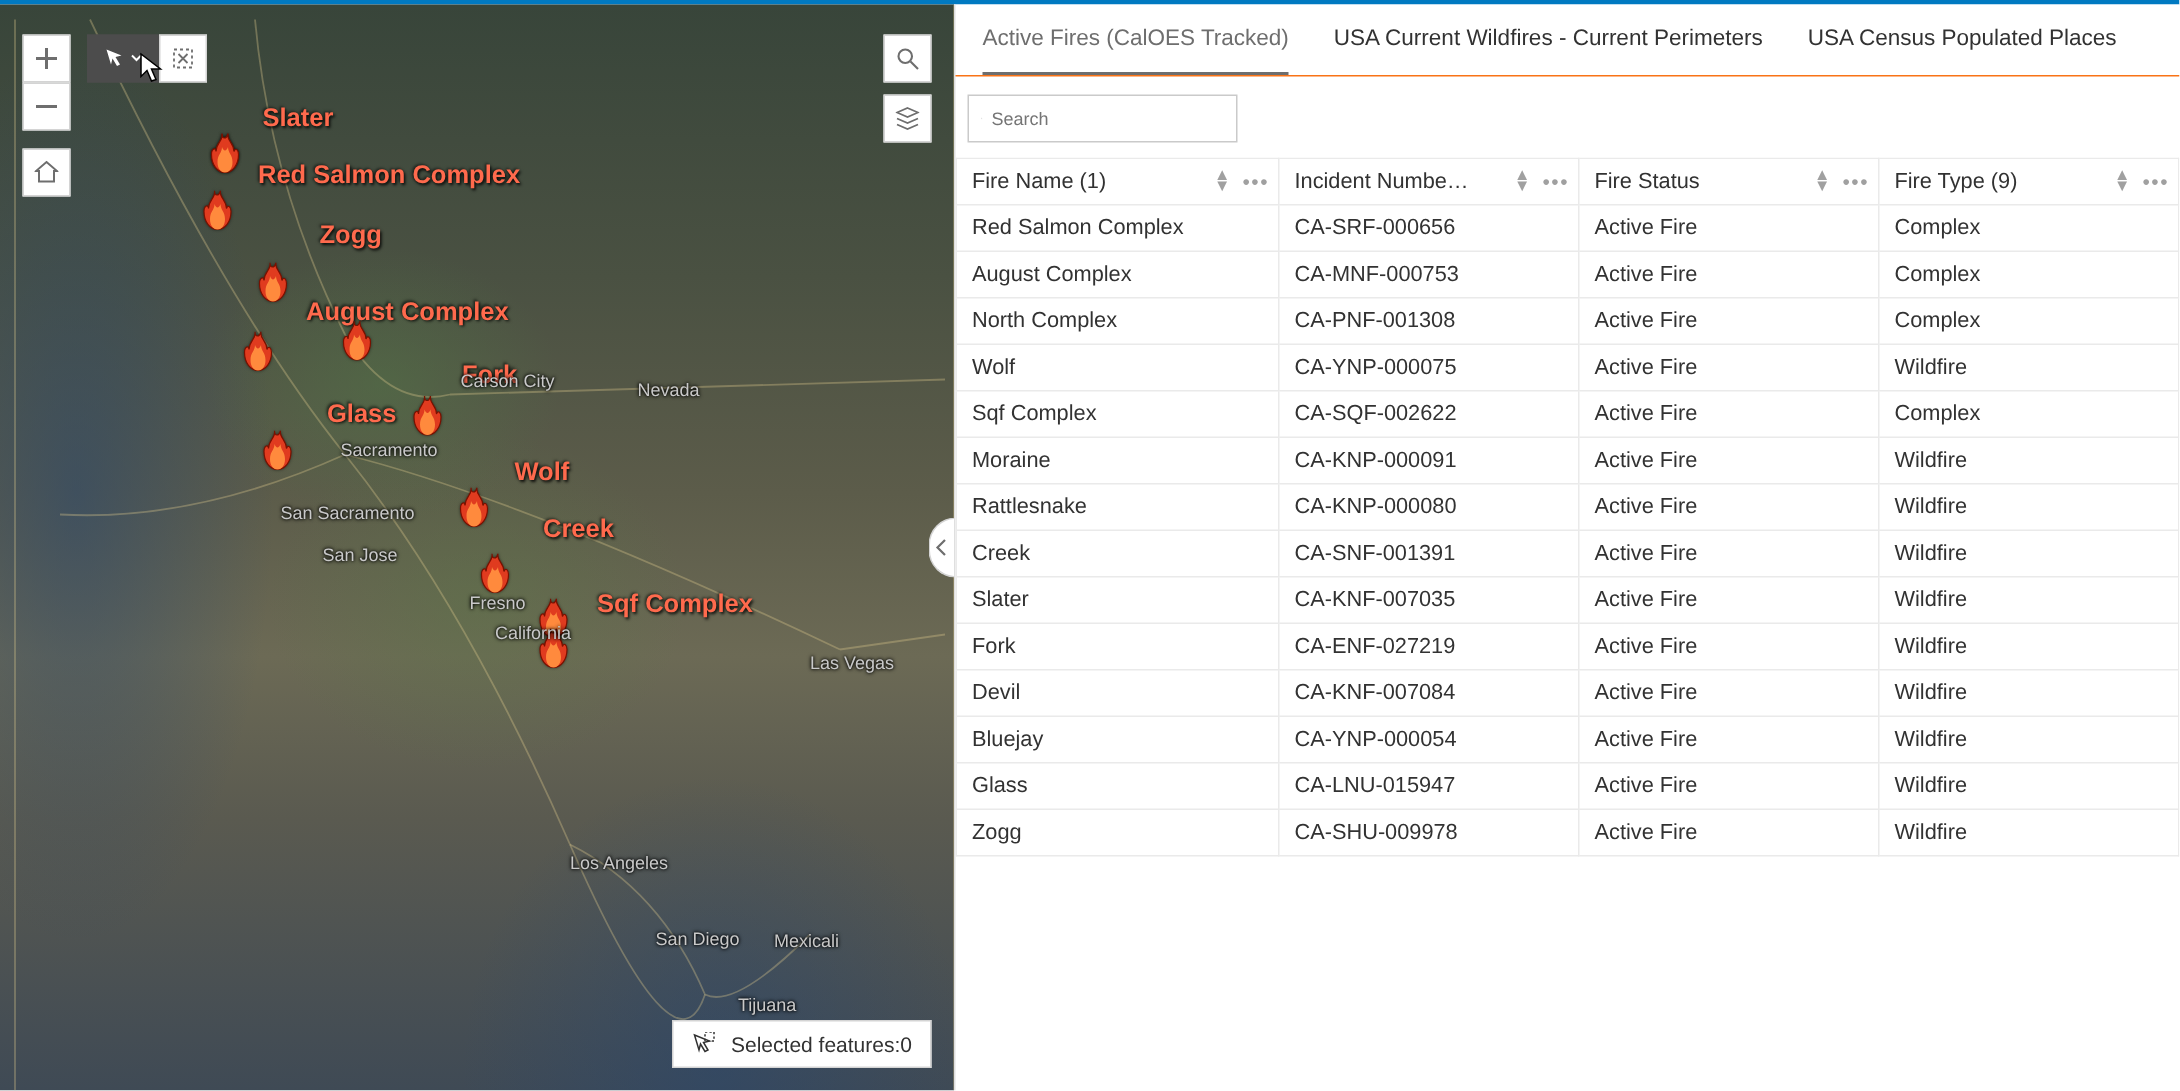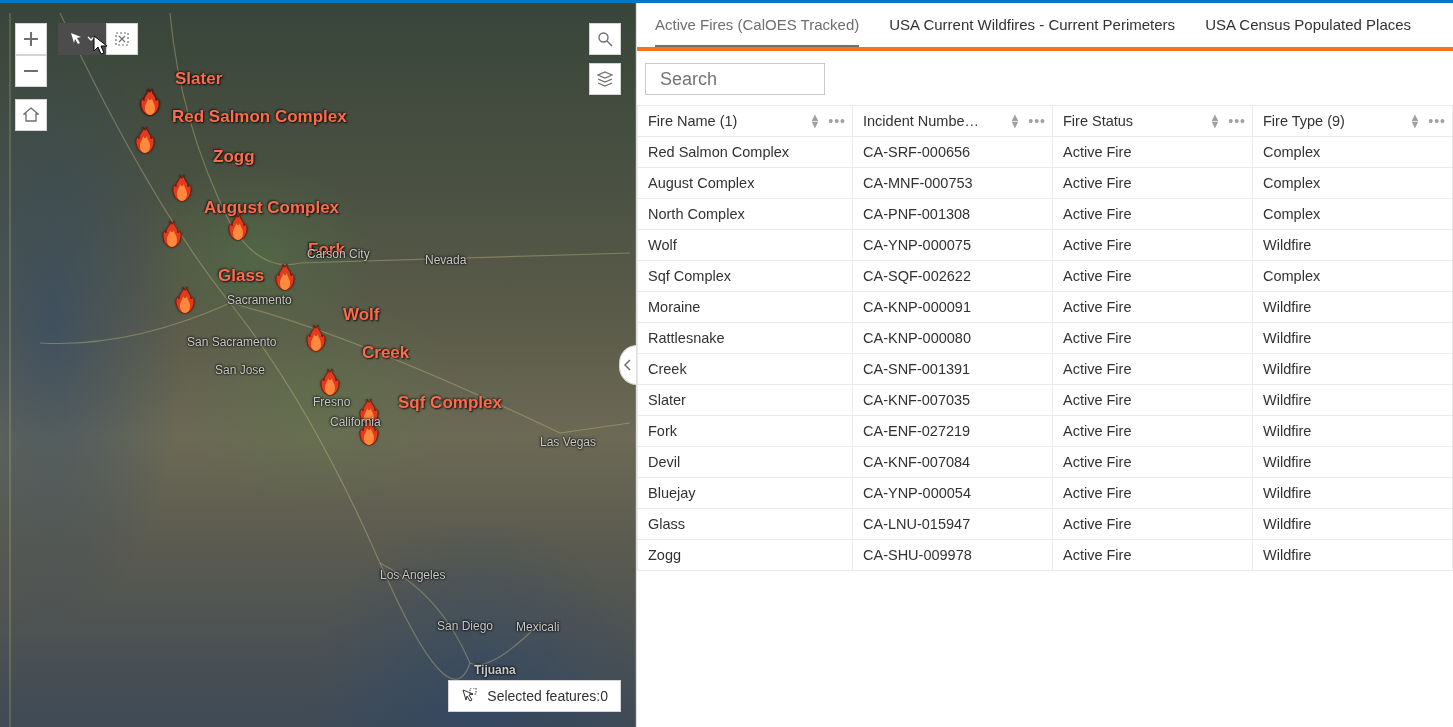--- a/index.html
+++ b/index.html
@@ -31,26 +31,26 @@
   .fire svg { filter: drop-shadow(0 0 1px rgba(0,0,0,.5)); }
   .fire-label { color:#ff6a4d; font-weight:700; font-size:17px; text-shadow:1px 1px 2px rgba(0,0,0,.85), -1px -1px 2px rgba(0,0,0,.6); white-space:nowrap; }
   .place-label { position:absolute; color:#c9c9c9; font-size:12px; text-shadow:0 0 3px #000, 0 0 2px #000; white-space:nowrap; pointer-events:none; }
 
   .sel-bar { position:absolute; bottom:15px; right:15px; background:#fff; border:1px solid #d4d4d4; height:32px; padding:0 12px; display:flex; align-items:center; gap:10px; font-size:14px; color:#323232; }
 
   .collapse-handle { position:absolute; right:-1px; top:50%; transform:translateY(-50%); width:18px; height:40px; background:#fff; border:1px solid #d4d4d4; border-radius:18px 0 0 18px; display:flex; align-items:center; justify-content:center; color:#6e6e6e; cursor:pointer; z-index:5; }
 
   
   .table-pane { flex:1; height:100%; background:#fff; display:flex; flex-direction:column; border-left:1px solid #dfdfdf; }
-  .tabs { display:flex; gap:30px; padding:0 18px; border-bottom:4px solid #f97316; height:48px; align-items:stretch; }
+  .tabs { display:flex; gap:30px; padding:0 18px; border-bottom:1px solid #f97316; height:48px; align-items:stretch; }
   .tab { display:flex; align-items:center; color:#323232; font-size:15px; cursor:pointer; border-bottom:2px solid transparent; white-space:nowrap; }
   .tab.active { color:#6e6e6e; border-bottom-color:#6e6e6e; }
   .search-row { padding:12px 8px 10px 8px; }
   .search-box { width:180px; height:32px; border:1px solid #cacaca; display:flex; align-items:center; padding:0 8px; gap:6px; color:#767676; font-size:14px; }
-  .search-box input { border:none; outline:none; flex:1; font-size:18px; color:#a16207; background:transparent; }
+  .search-box input { border:none; outline:none; flex:1; font-size:12px; color:#a16207; background:transparent; }
 
   .grid { flex:1; overflow:auto; }
   table { border-collapse:collapse; width:100%; font-size:14.5px; color:#323232; }
   th, td { border:1px solid #eaeaea; text-align:left; padding:7px 10px; }
   thead th { background:#fff; font-weight:400; color:#323232; position:relative; padding-right:54px; } .col-inc { width:200px;margin-left:11px; } .col-status { width:200px; } .col-type { width:200px; }
   .hdr-icons { position:absolute; right:6px; top:50%; transform:translateY(-50%); display:flex; align-items:center; gap:8px; color:#a0a0a0; }
   .sort-icon { font-size:11px; line-height:7px; display:flex; flex-direction:column; }
   .more-icon { letter-spacing:1px; font-size:14px; cursor:pointer; }
 
   .cursor-overlay { position:absolute; pointer-events:none; z-index:10; }
@@ -191,21 +191,21 @@
     <div id="place-layer">
         <div class="place-label" style="left: 425px; top: 250px;">Nevada</div>
         <div class="place-label" style="left: 307px; top: 244px;">Carson City</div>
         <div class="place-label" style="left: 227px; top: 290px;">Sacramento</div>
         <div class="place-label" style="left: 187px; top: 332px;">San Sacramento</div>
         <div class="place-label" style="left: 215px; top: 360px;">San Jose</div>
         <div class="place-label" style="left: 313px; top: 392px;">Fresno</div>
         <div class="place-label" style="left: 330px; top: 412px;">California</div>
         <div class="place-label" style="left: 540px; top: 432px;">Las Vegas</div>
         <div class="place-label" style="left: 380px; top: 565px;">Los Angeles</div>
-        <div class="place-label" style="left: 474px; top: 660px; font-weight: bold;">Tijuana</div>
+        <div class="place-label" style="left: 492px; top: 660px;">Tijuana</div>
         <div class="place-label" style="left: 437px; top: 616px;">San Diego</div>
         <div class="place-label" style="left: 516px; top: 617px; text-align: right;">Mexicali</div>
       </div>
 
     <div class="sel-bar">
       <svg width="16" height="16" viewBox="0 0 16 16">
           <path d="M2 2l10 4-4 1 3 5-2 1-3-5-1 4z" fill="none" stroke="#323232" stroke-width="1"></path>
           <rect x="9" y="0" width="6" height="6" fill="none" stroke="#323232" stroke-width="1" stroke-dasharray="1.5 1.5"></rect>
         </svg>
       <span><span>Selected features:</span><span>0</span></span>

